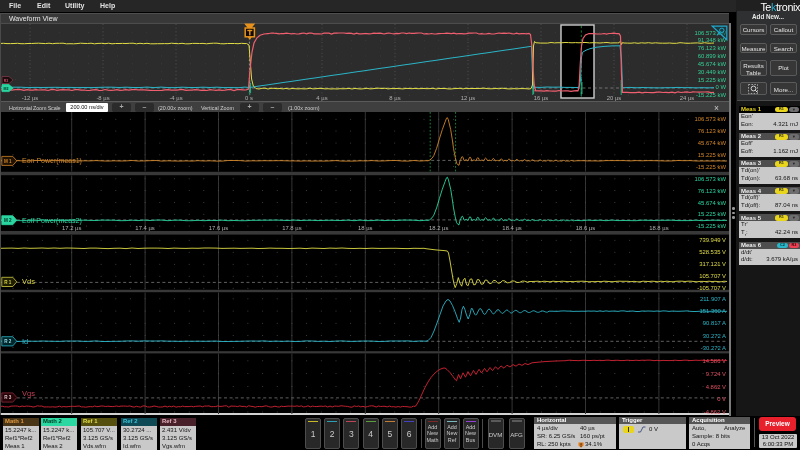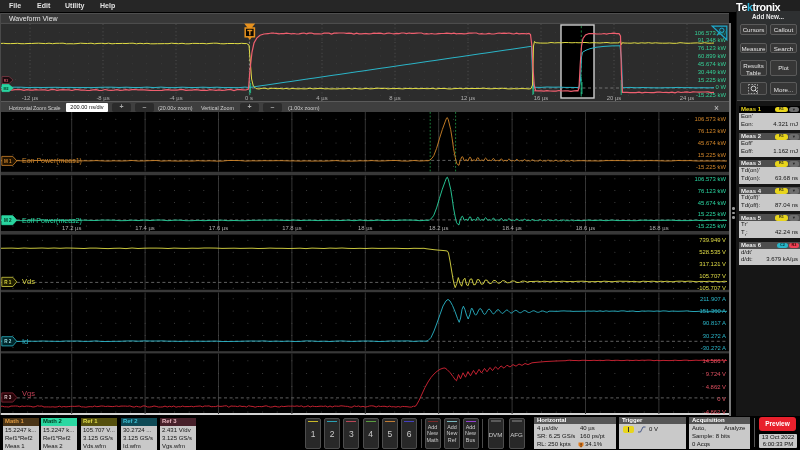--- a/index.html
+++ b/index.html
@@ -1875,21 +1875,21 @@
 </svg>
 
 <div class="abs" style="left:0;top:13px;width:1px;height:402px;background:#4a4a4a"></div>
 <div class="abs" style="left:729px;top:23px;width:1.5px;height:393px;background:#7a7a7a"></div>
 <div class="abs" style="left:732px;top:207px;width:2.5px;height:2.5px;background:#999;border-radius:50%"></div>
 <div class="abs" style="left:732px;top:211.5px;width:2.5px;height:2.5px;background:#999;border-radius:50%"></div>
 <div class="abs" style="left:732px;top:216px;width:2.5px;height:2.5px;background:#999;border-radius:50%"></div>
 <div class="abs" style="left:736px;top:0;width:64px;height:450px;background:#161616">
     <div class="abs" style="left:0;top:0;width:64px;height:11px;background:#202020"></div>
 <div class="abs" style="left:1px;top:11px;width:63px;height:89px;background:#2e3031"></div>
-<div class="abs" style="left:0;top:1px;width:64px;text-align:left;font-size:10.8px;font-weight:bold;color:#fff;letter-spacing:-0.4px">Te<span style="color:#2bb3d8">k</span>tronix</div>
+<div class="abs" style="left:0;top:1px;width:64px;text-align:right;font-size:10.8px;font-weight:normal;color:#fff;letter-spacing:-0.4px">Te<span style="color:#2bb3d8">k</span>tronix</div>
 <div class="abs" style="left:0;top:12.5px;width:64px;text-align:center;font-size:6.3px;font-weight:bold;color:#e8e8e8">Add New...</div>
 <div class="btn" style="left:4px;top:24px;width:27px;height:10.5px;line-height:10px">Cursors</div>
 <div class="btn" style="left:34px;top:24px;width:27px;height:10.5px;line-height:10px">Callout</div>
 <div class="btn" style="left:4px;top:42.5px;width:27px;height:10.5px;line-height:10px">Measure</div>
 <div class="btn" style="left:34px;top:42.5px;width:27px;height:10.5px;line-height:10px">Search</div>
 <div class="btn" style="left:4px;top:60px;width:27px;height:15.5px;line-height:7.2px;padding-top:0.5px">Results<br>Table</div>
 <div class="btn" style="left:34px;top:60px;width:27px;height:15.5px;line-height:14.5px">Plot</div>
 <div class="btn" style="left:4px;top:81.5px;width:27px;height:13.5px"><svg width="25" height="12" viewBox="0 0 25 12">
         <rect x="7.5" y="1.5" width="9" height="9" fill="none" stroke="#bbb" stroke-width="0.8" stroke-dasharray="1.6,1.3"></rect>
         <circle cx="12.5" cy="5.5" r="2.4" fill="none" stroke="#ddd" stroke-width="0.9"></circle>

